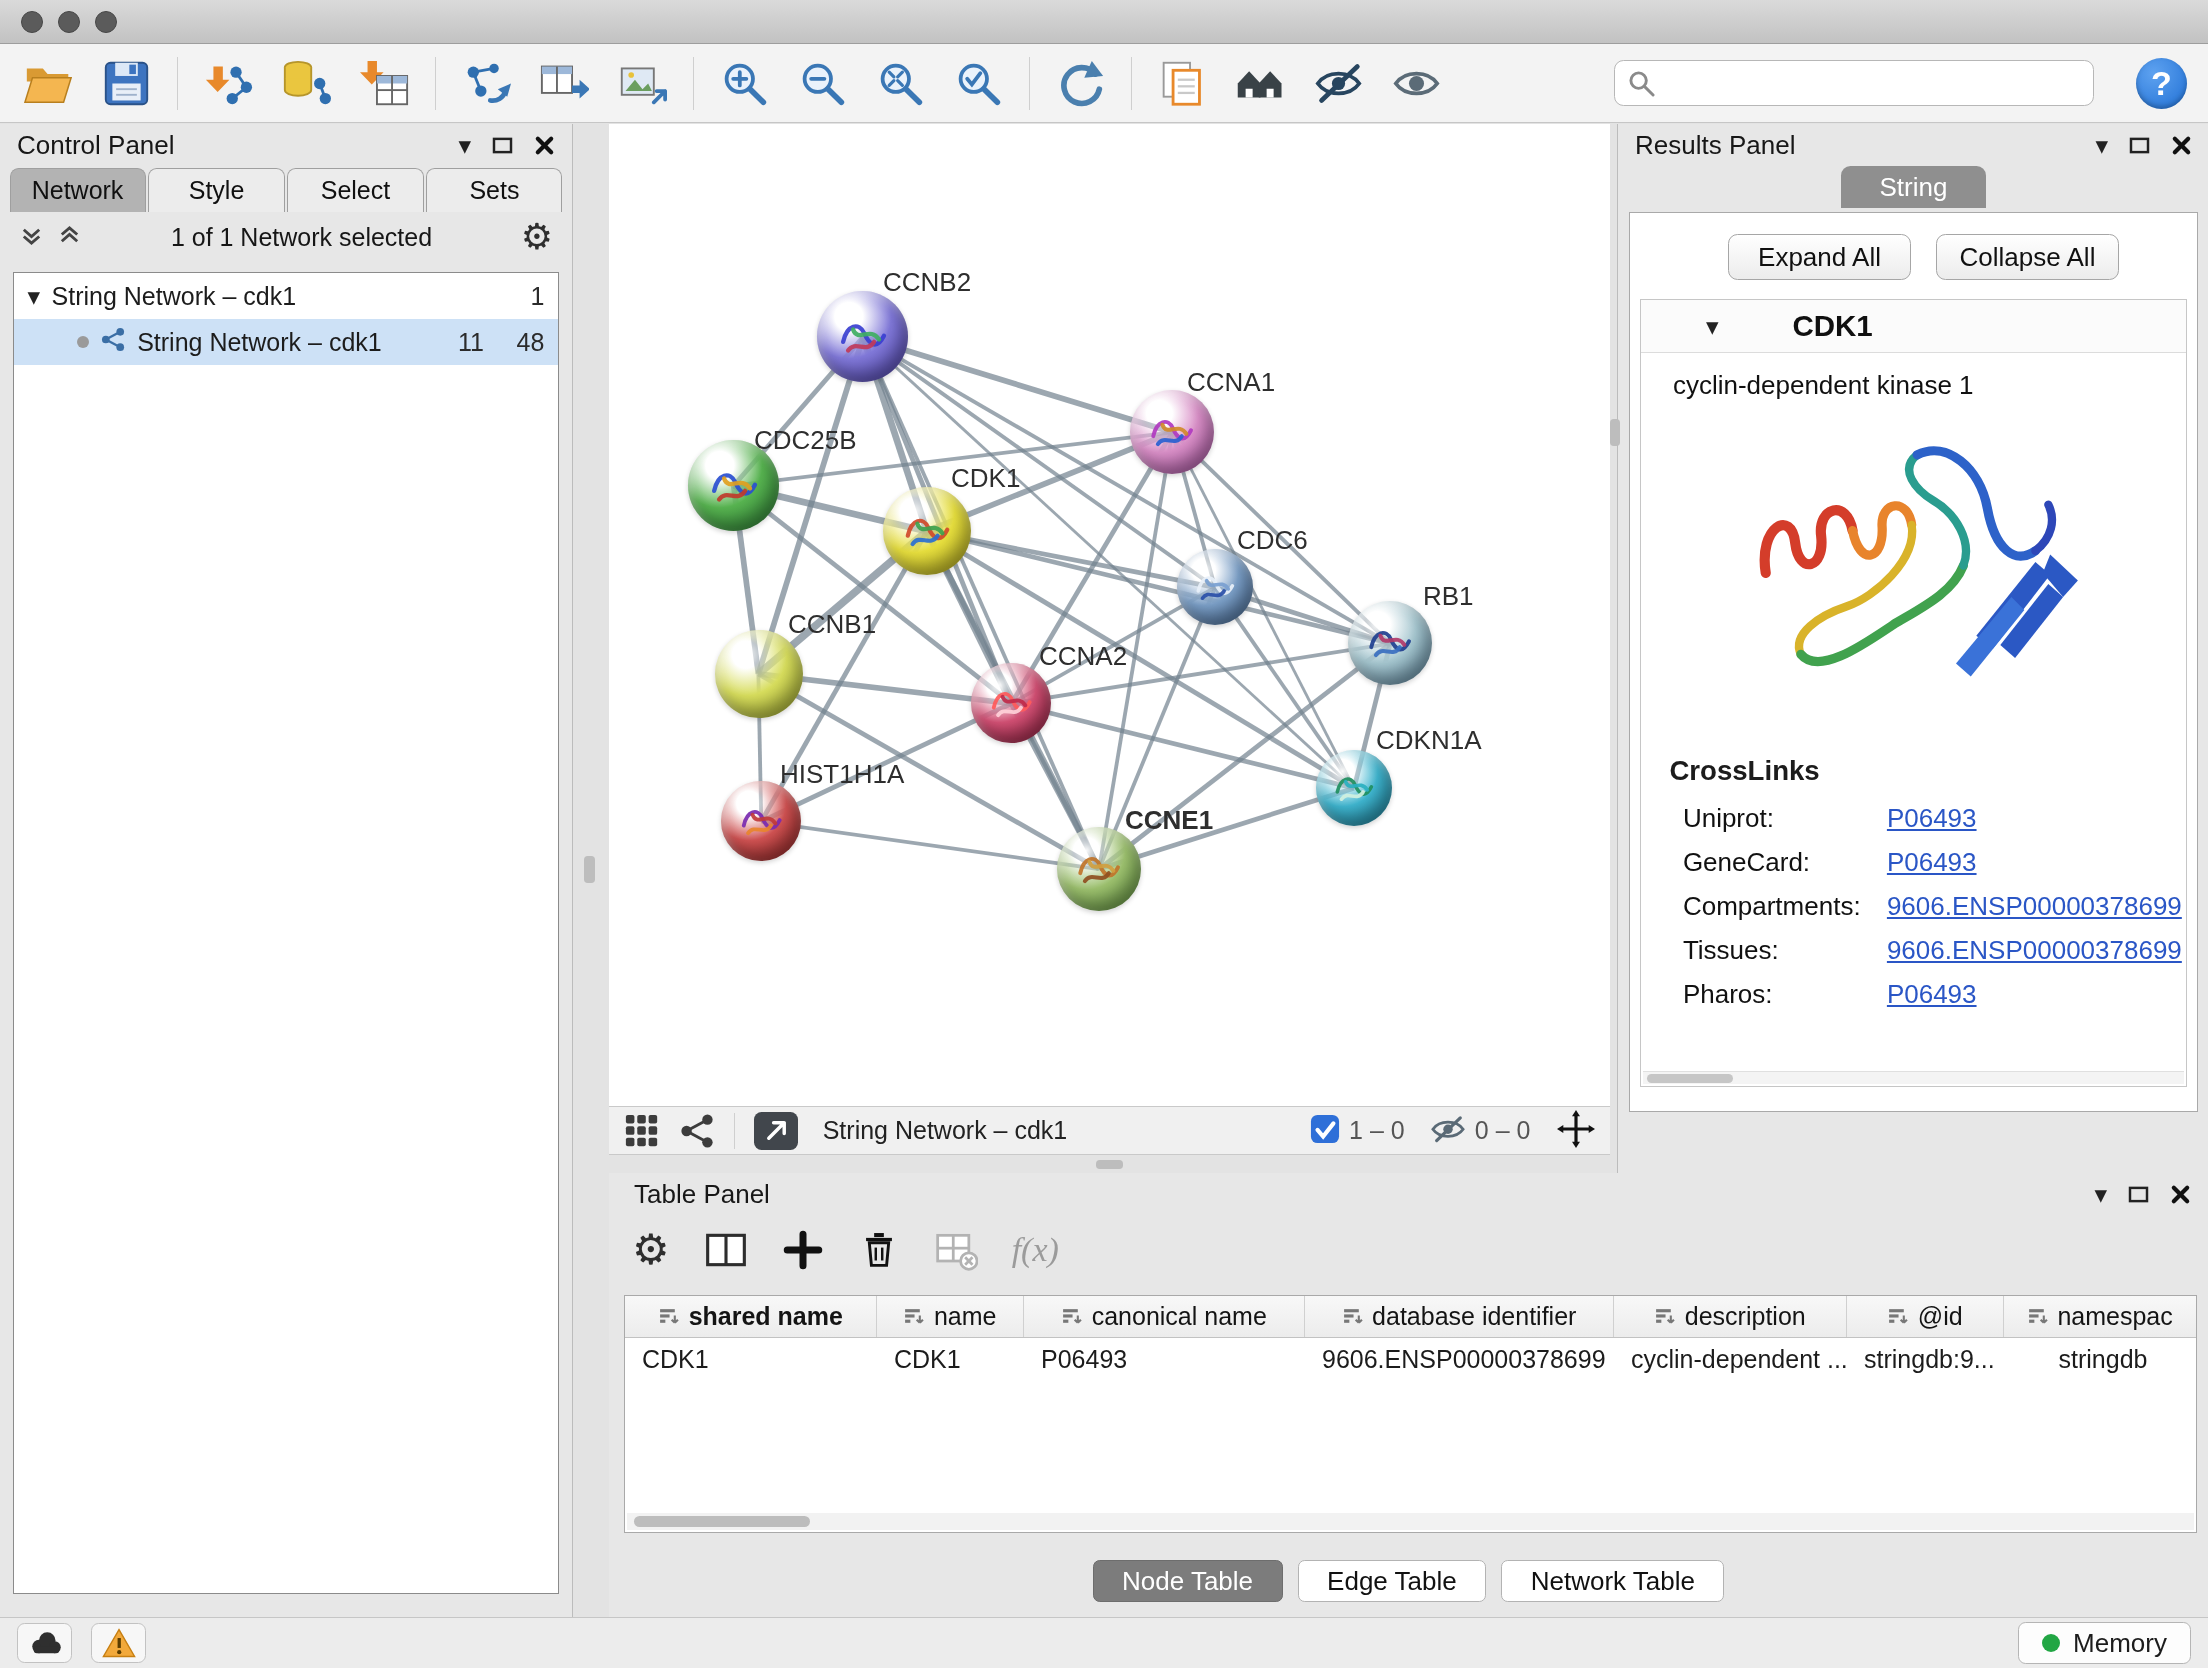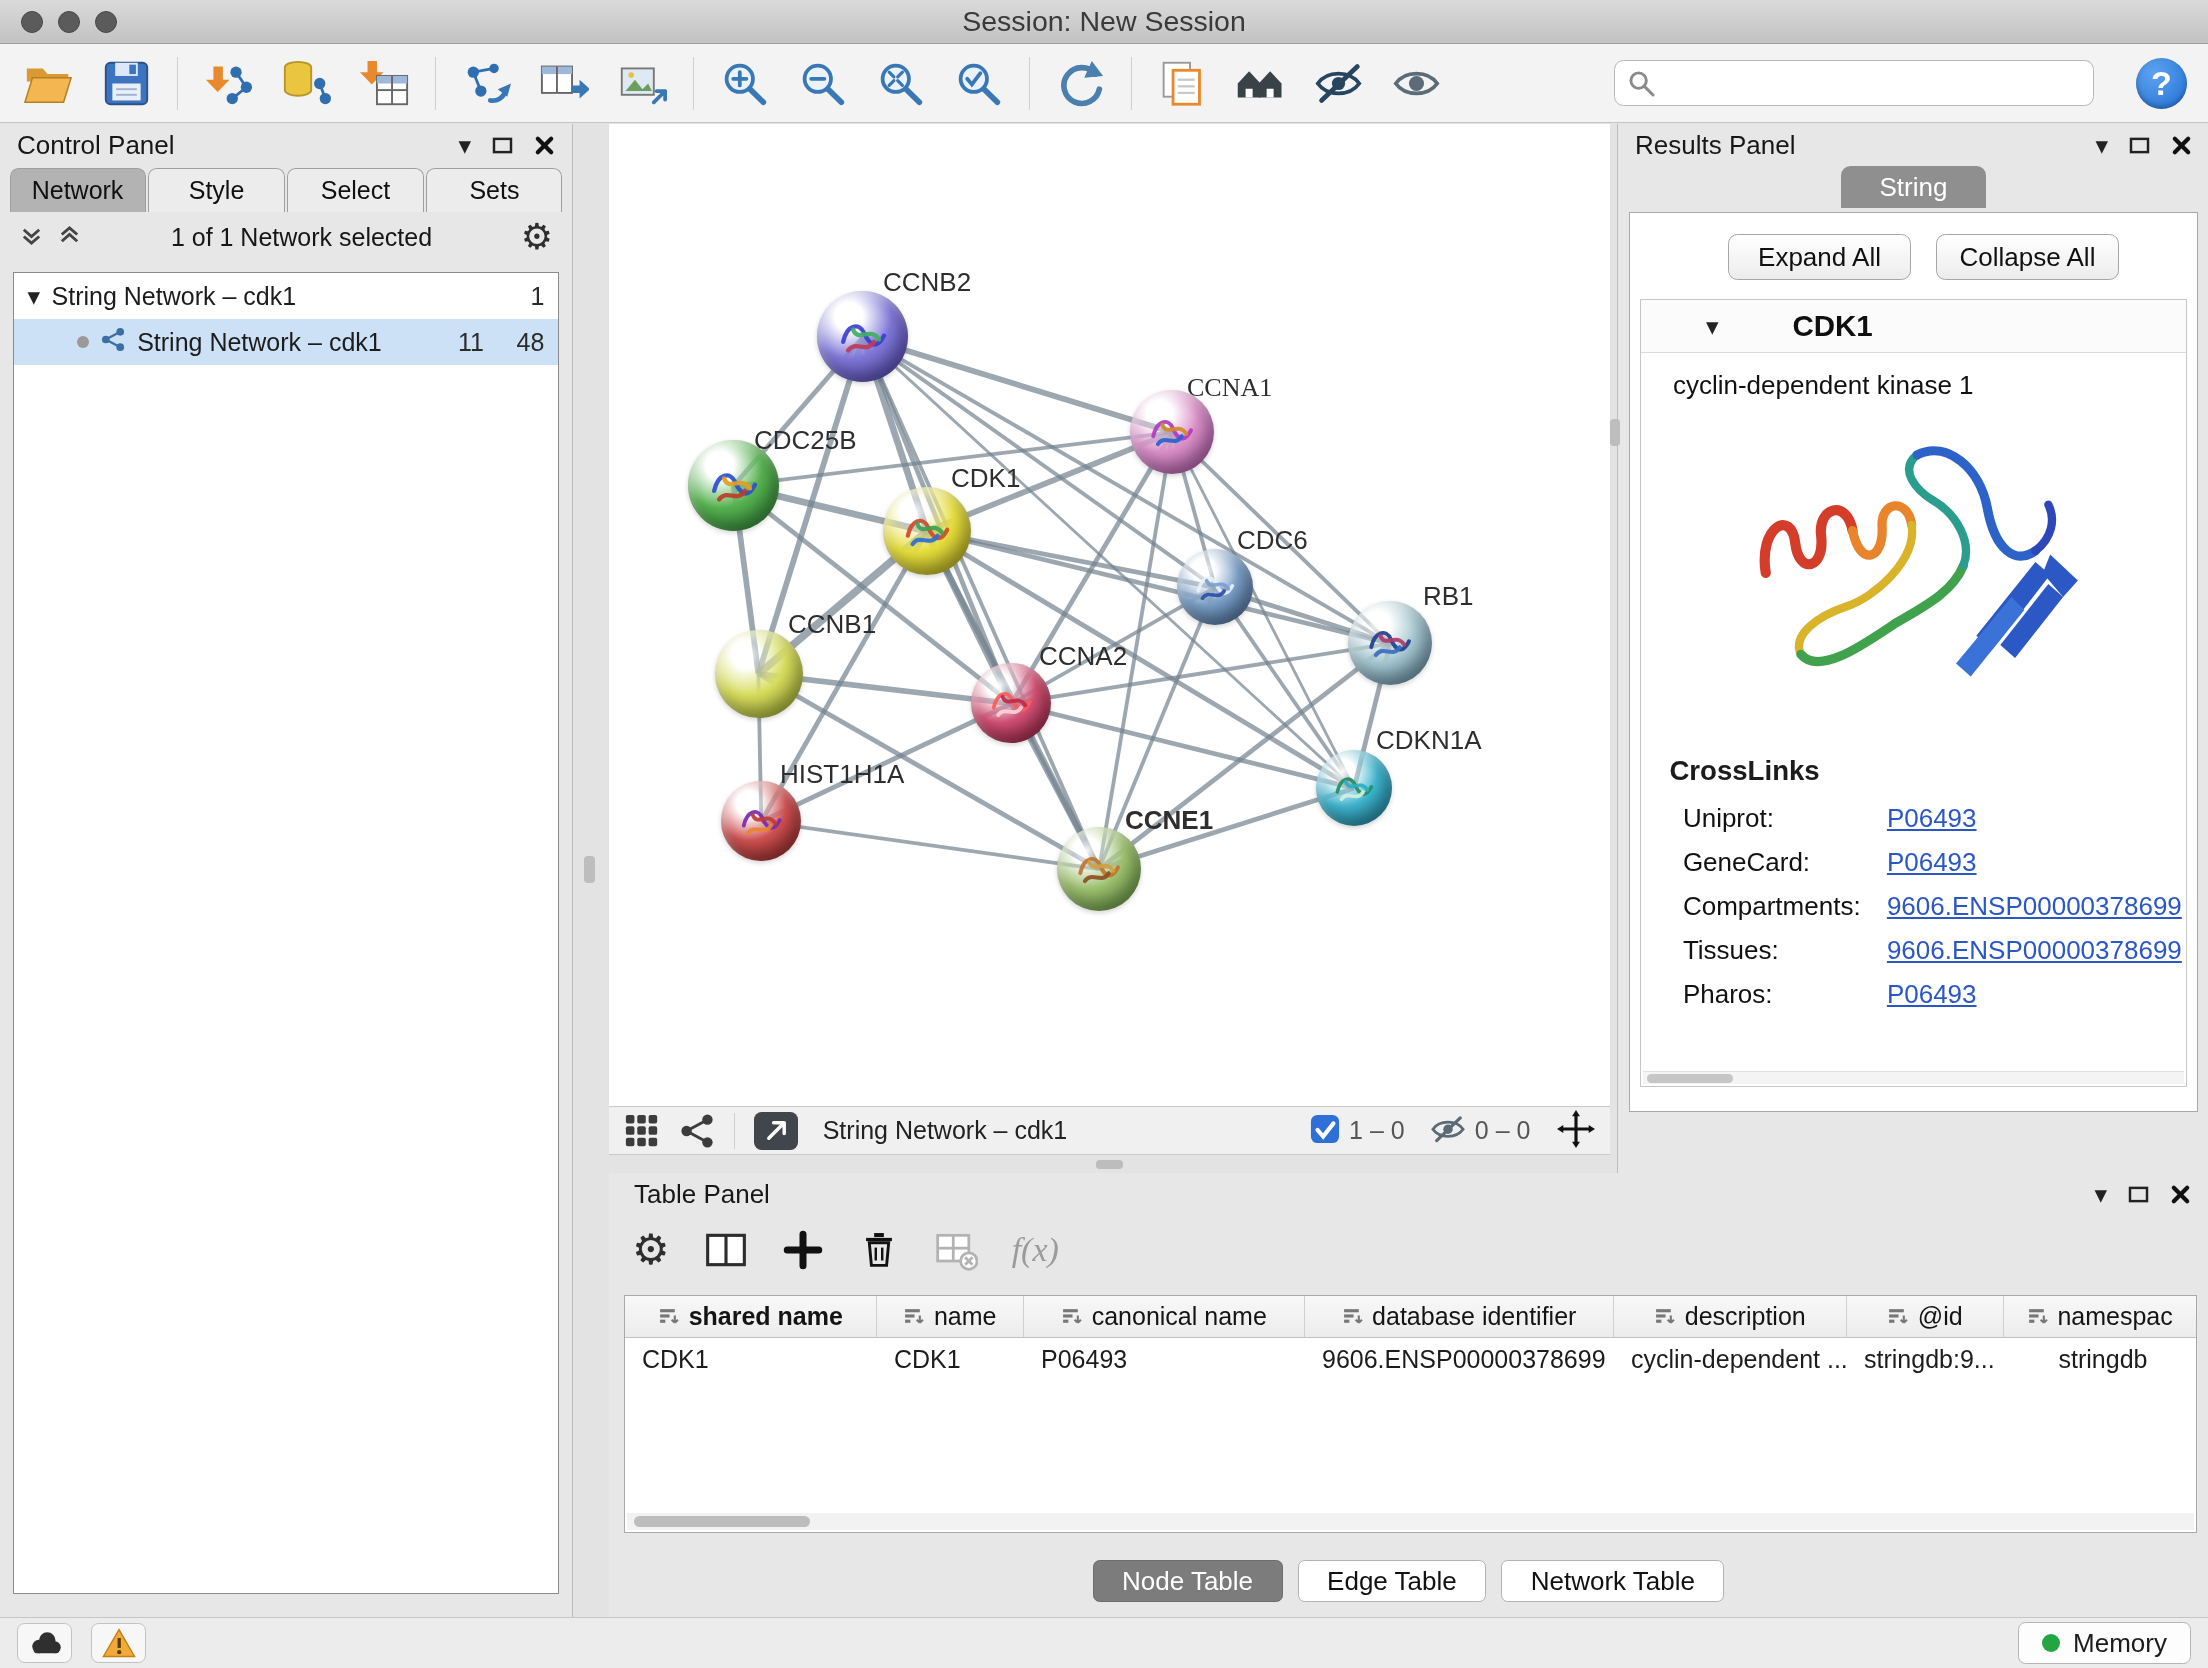--- a/index.html
+++ b/index.html
@@ -99,21 +99,20 @@
 </style>
 </head>
 <body>
 
 <div class="titlebar">
   <div class="traffic">
     <div class="light"></div>
     <div class="light"></div>
     <div class="light"></div>
   </div>
-  <div class="win-title">Session: New Session</div>
 </div>
 
 <div class="toolbar">
   <div class="tb-btn">
     <svg viewBox="0 0 52 48">
       <path d="M3 8h17l5 6h22v8H3z" fill="#d99a33"></path>
       <path d="M9 18h41l-8 26H1z" fill="#f4b650" stroke="#b87f1e" stroke-width="1.6"></path>
     </svg>
   </div>
   <div class="tb-btn">
@@ -382,21 +381,21 @@
             </svg>
           </div>
           <div class="net-label" style="left: 274px; top: 143px;">CCNB2</div>
           <div class="net-node" style="left: 521px; top: 266px; height: 84px; width: 84px; background: radial-gradient(circle at 35% 28%, rgba(255, 255, 255, 0.95) 0%, rgba(255, 255, 255, 0.35) 16%, rgb(217, 143, 199) 48%, rgb(160, 80, 154) 92%);">
             <svg viewBox="0 0 100 100">
       <path d="M18,58 C24,30 44,26 52,44 S72,72 84,48" stroke="#b03ac0"></path>
       <path d="M26,72 C38,54 56,78 68,58" stroke="#2a5fd0"></path>
       <path d="M34,38 C42,60 62,32 76,54" stroke="#d08a2a"></path>
             </svg>
           </div>
-          <div class="net-label" style="left: 578px; top: 249px; font-family: Liberation Serif, serif;">CCNA1</div>
+          <div class="net-label" style="left: 578px; top: 243px;">CCNA1</div>
           <div class="net-node" style="left: 79px; top: 316px; height: 91px; width: 91px; background: radial-gradient(circle at 35% 28%, rgba(255, 255, 255, 0.95) 0%, rgba(255, 255, 255, 0.35) 16%, rgb(87, 179, 80) 48%, rgb(43, 122, 51) 92%);">
             <svg viewBox="0 0 100 100">
       <path d="M18,58 C24,30 44,26 52,44 S72,72 84,48" stroke="#2a4fd0"></path>
       <path d="M26,72 C38,54 56,78 68,58" stroke="#c0392b"></path>
       <path d="M34,38 C42,60 62,32 76,54" stroke="#e0a020"></path>
             </svg>
           </div>
           <div class="net-label" style="left: 145px; top: 301px;">CDC25B</div>
           <div class="net-node" style="left: 274px; top: 363px; height: 88px; width: 88px; background: radial-gradient(circle at 35% 28%, rgba(255, 255, 255, 0.95) 0%, rgba(255, 255, 255, 0.35) 16%, rgb(230, 222, 62) 48%, rgb(168, 160, 28) 92%);">
             <svg viewBox="0 0 100 100">

